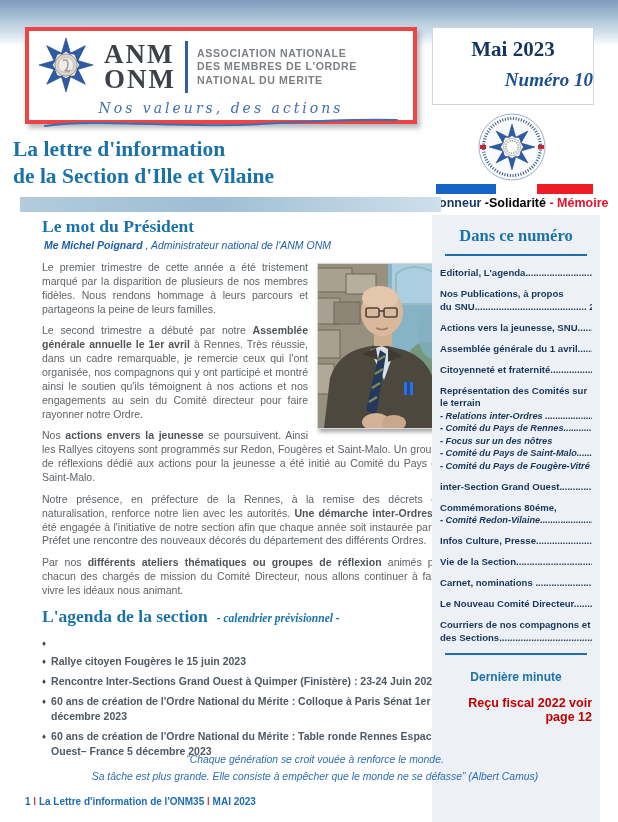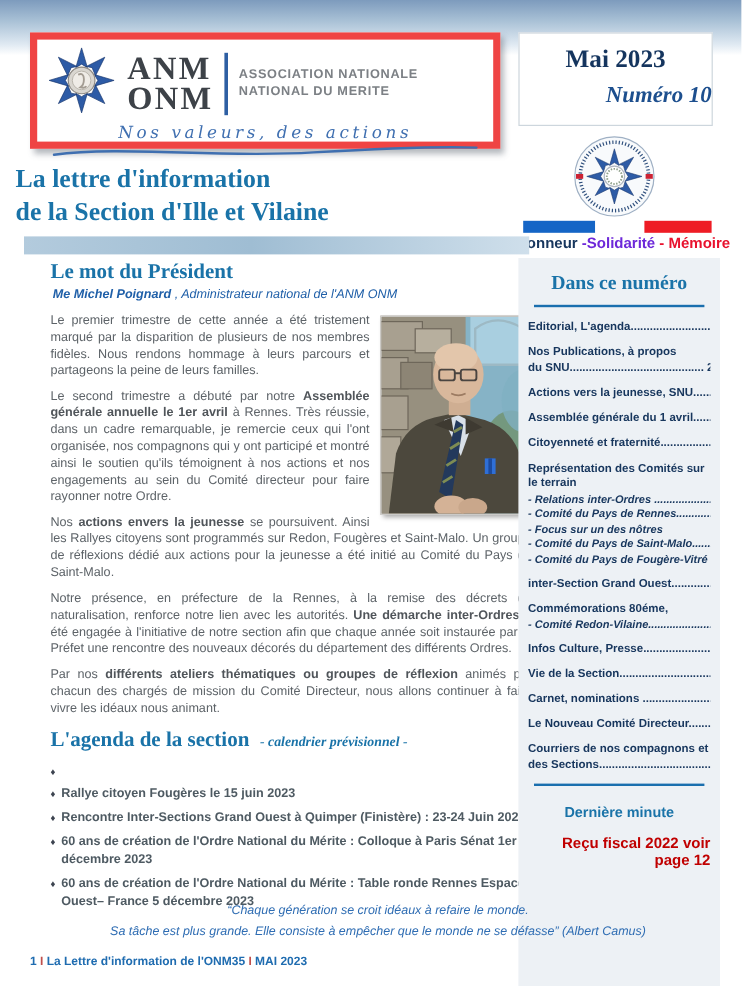--- a/index.html
+++ b/index.html
@@ -4,21 +4,21 @@
 <style>
   html,body{margin:0;padding:0;}
   body{
     width:618px;height:822px;position:relative;background:#ffffff;
     font-family:"Liberation Sans",sans-serif;overflow:hidden;
   }
   .top-banner{position:absolute;left:0;top:0;width:618px;height:46px;
     background:linear-gradient(#7d9bbd 0%,#a9c1d6 38%,#dfe9f2 80%,#ffffff 100%);}
   
   .header-box{position:absolute;left:25px;top:27px;width:392px;height:97px;background:#fff;
-    border:6px solid #ef4444;box-shadow:3px 4px 5px rgba(90,100,110,.45);
+    border:4px solid #ef4444;box-shadow:3px 4px 5px rgba(90,100,110,.45);
     box-sizing:border-box;padding:5px 8px 2px;}
   .header-top{display:flex;align-items:center;gap:9px;}
   .acronym{font-family:"Liberation Serif",serif;font-weight:bold;font-size:27px;line-height:25px;
     color:#3d4248;letter-spacing:2px;}
   .divider-v{width:3px;height:52px;background:#2e5fa3;}
   .org-name{font-size:10.6px;line-height:13.5px;color:#7c8085;letter-spacing:.6px;font-weight:600;}
   .tagline-row{text-align:center;margin-top:1px;}
   .tagline{font-family:"DejaVu Serif",serif;font-style:italic;font-size:14px;color:#3f6fb0;
     letter-spacing:3px;}
   .swoosh{display:block;margin:0 auto;}
@@ -28,21 +28,21 @@
   .issue-month{font-family:"Liberation Serif",serif;font-weight:bold;font-size:21px;
     color:#15355e;margin-top:9px;}
   .issue-number{font-family:"Liberation Serif",serif;font-weight:bold;font-style:italic;
     font-size:19px;color:#1d4f8e;margin-top:7px;text-align:right;}
   .medal{position:absolute;left:477px;top:112px;}
   .flag{position:absolute;left:436px;top:184px;width:157px;height:10px;display:flex;}
   .flag div{height:100%;}
   .motto{position:absolute;left:430px;top:196px;width:166px;text-align:center;
     font-size:12.5px;font-weight:bold;white-space:nowrap;}
   .motto .p1{color:#17365d;}
-  .motto .p2{color:#6d28d9;}
+  .motto .p2{color:#000000;}
   .motto .p3{color:#e8112d;}
   
   .main-title{position:absolute;left:13px;top:136px;font-family:"Liberation Serif",serif;
     font-weight:bold;font-size:21.5px;line-height:27px;color:#1a73a8;}
   .title-bar{position:absolute;left:20px;top:197px;width:421px;height:15px;
     background:linear-gradient(to right,#b3cbdd,#9fbdd3 45%,#cfdfeb);}
   
   .left-col{position:absolute;left:42px;top:216px;width:401px;}
   .section-heading{font-family:"Liberation Serif",serif;font-weight:bold;font-size:17.5px;
     color:#1a73a8;margin:0;}
@@ -103,20 +103,21 @@
         <path d="M27,25 q5,-2 5,4 q0,5 -3,7 q4,1 5,-1" fill="none" stroke="#a39c93" stroke-width="1.6"></path>
       </svg>
     </span>
     <div class="acronym">
       <div>ANM</div>
       <div>ONM</div>
     </div>
     <div class="divider-v"></div>
     <div class="org-name">
       <div>ASSOCIATION NATIONALE</div>
+      <div>DES MEMBRES DE L'ORDRE</div>
       <div>NATIONAL DU MERITE</div>
     </div>
   </div>
   <div class="tagline-row">
     <span class="tagline">Nos valeurs, des actions</span>
     <svg class="swoosh" width="360" height="12" viewBox="0 0 360 12">
       <path d="M4,9 C60,1 140,12 220,7 C280,3.5 330,2 356,3" fill="none" stroke="#3f6fb0" stroke-width="2" stroke-linecap="round"></path>
     </svg>
   </div>
 </div>
@@ -293,16 +294,16 @@
         <div class="toc-line">Courriers de nos compagnons et</div>
         <div class="toc-line">des Sections.....................................16</div>
       </div>
     </div>
   <hr>
   <div class="last-minute-heading">Dernière minute</div>
   <div class="last-minute-text">Reçu fiscal 2022 voir page 12</div>
 </div>
 
 <div class="quote">
-  <div>“Chaque génération se croit idéaux à refaire le monde.</div>
+  <div>“Chaque génération se croit vouée à renforce le monde.</div>
   <div>Sa tâche est plus grande. Elle consiste à empêcher que le monde ne se défasse” (Albert Camus)</div>
 </div>
 <div class="footer"><span>1 </span><span class="sep">I</span><span> La Lettre d'information de l'ONM35 </span><span class="sep">I</span><span> MAI 2023</span></div>
 
 </body></html>

